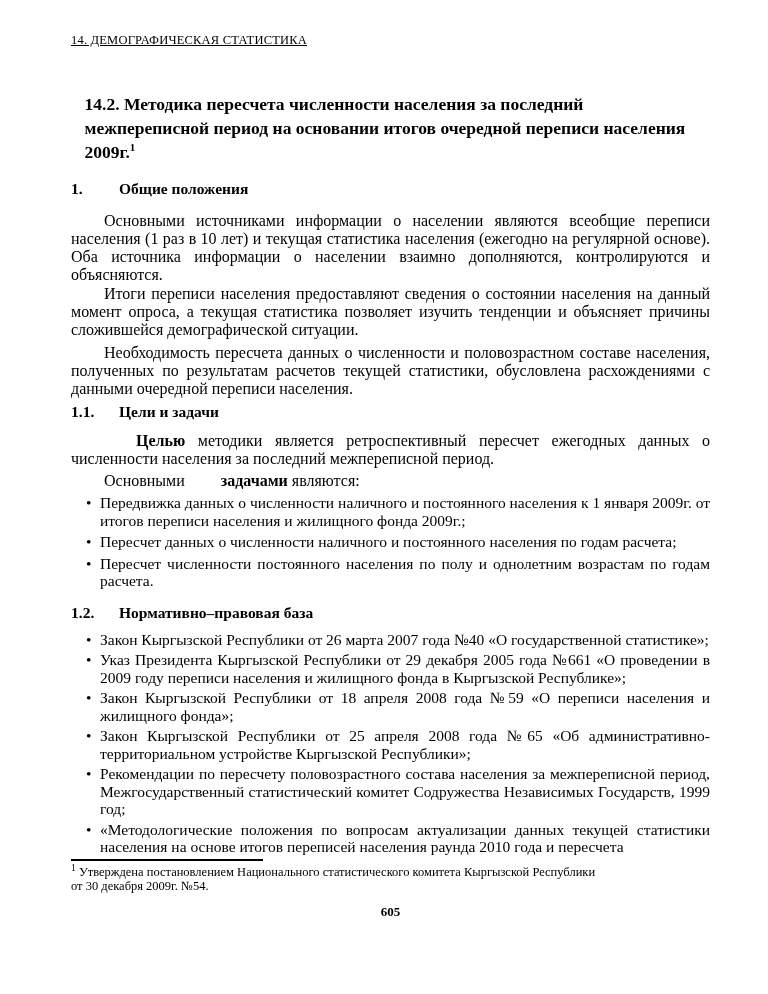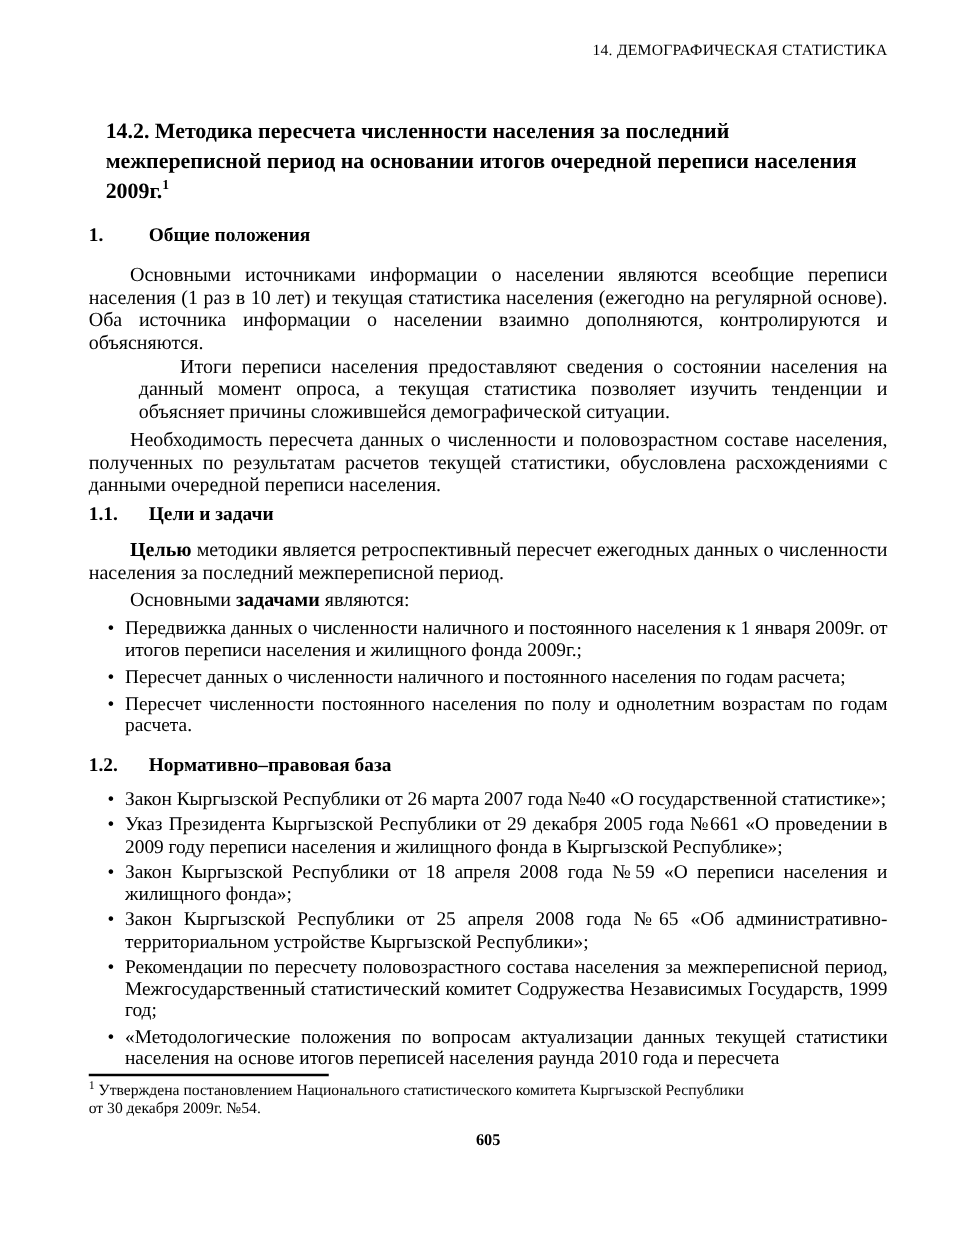--- a/index.html
+++ b/index.html
@@ -14,22 +14,23 @@
     box-sizing: border-box;
     padding: 33px 58px 0 71px;
     background: #ffffff;
     color: #000000;
     font-family: "Liberation Serif", "DejaVu Serif", serif;
     overflow: hidden;
   }
   .running-head {
     font-size: 12.5px;
     line-height: 15px;
-    text-align: right;
+    text-align: left;
     letter-spacing: 0.2px;
+    text-decoration: underline;
   }
   .doc-title {
     margin: 44px auto 0 auto;
     max-width: 612px;
     font-size: 17.5px;
     line-height: 24px;
     font-weight: bold;
     text-align: left;
   }
   .doc-title sup {
@@ -47,25 +48,25 @@
   .sec-h.h2 { margin-top: 4px; }
   .sec-h.h3 { margin-top: 13px; }
   p.bp {
     margin: 0;
     font-size: 16px;
     line-height: 18px;
     text-align: justify;
     text-indent: 33px;
   }
   p.p1 { margin-top: 13px; }
-  p.p2 { margin-top: 1px; margin-left: 40px; }
+  p.p2 { margin-top: 1px; }
   p.p3 { margin-top: 5px; }
   p.p4 { margin-top: 10px; }
   p.p5 { margin-top: 4px; }
-  .b { font-weight: bold; }
+  .b { font-weight: bold; margin-left: 32px; }
   ul.blist {
     margin: 0;
     padding: 0;
     list-style: none;
     font-size: 15.5px;
   }
   ul.goals { margin-top: 4px; }
   ul.legal { margin-top: 8px; }
   ul.blist li {
     position: relative;

